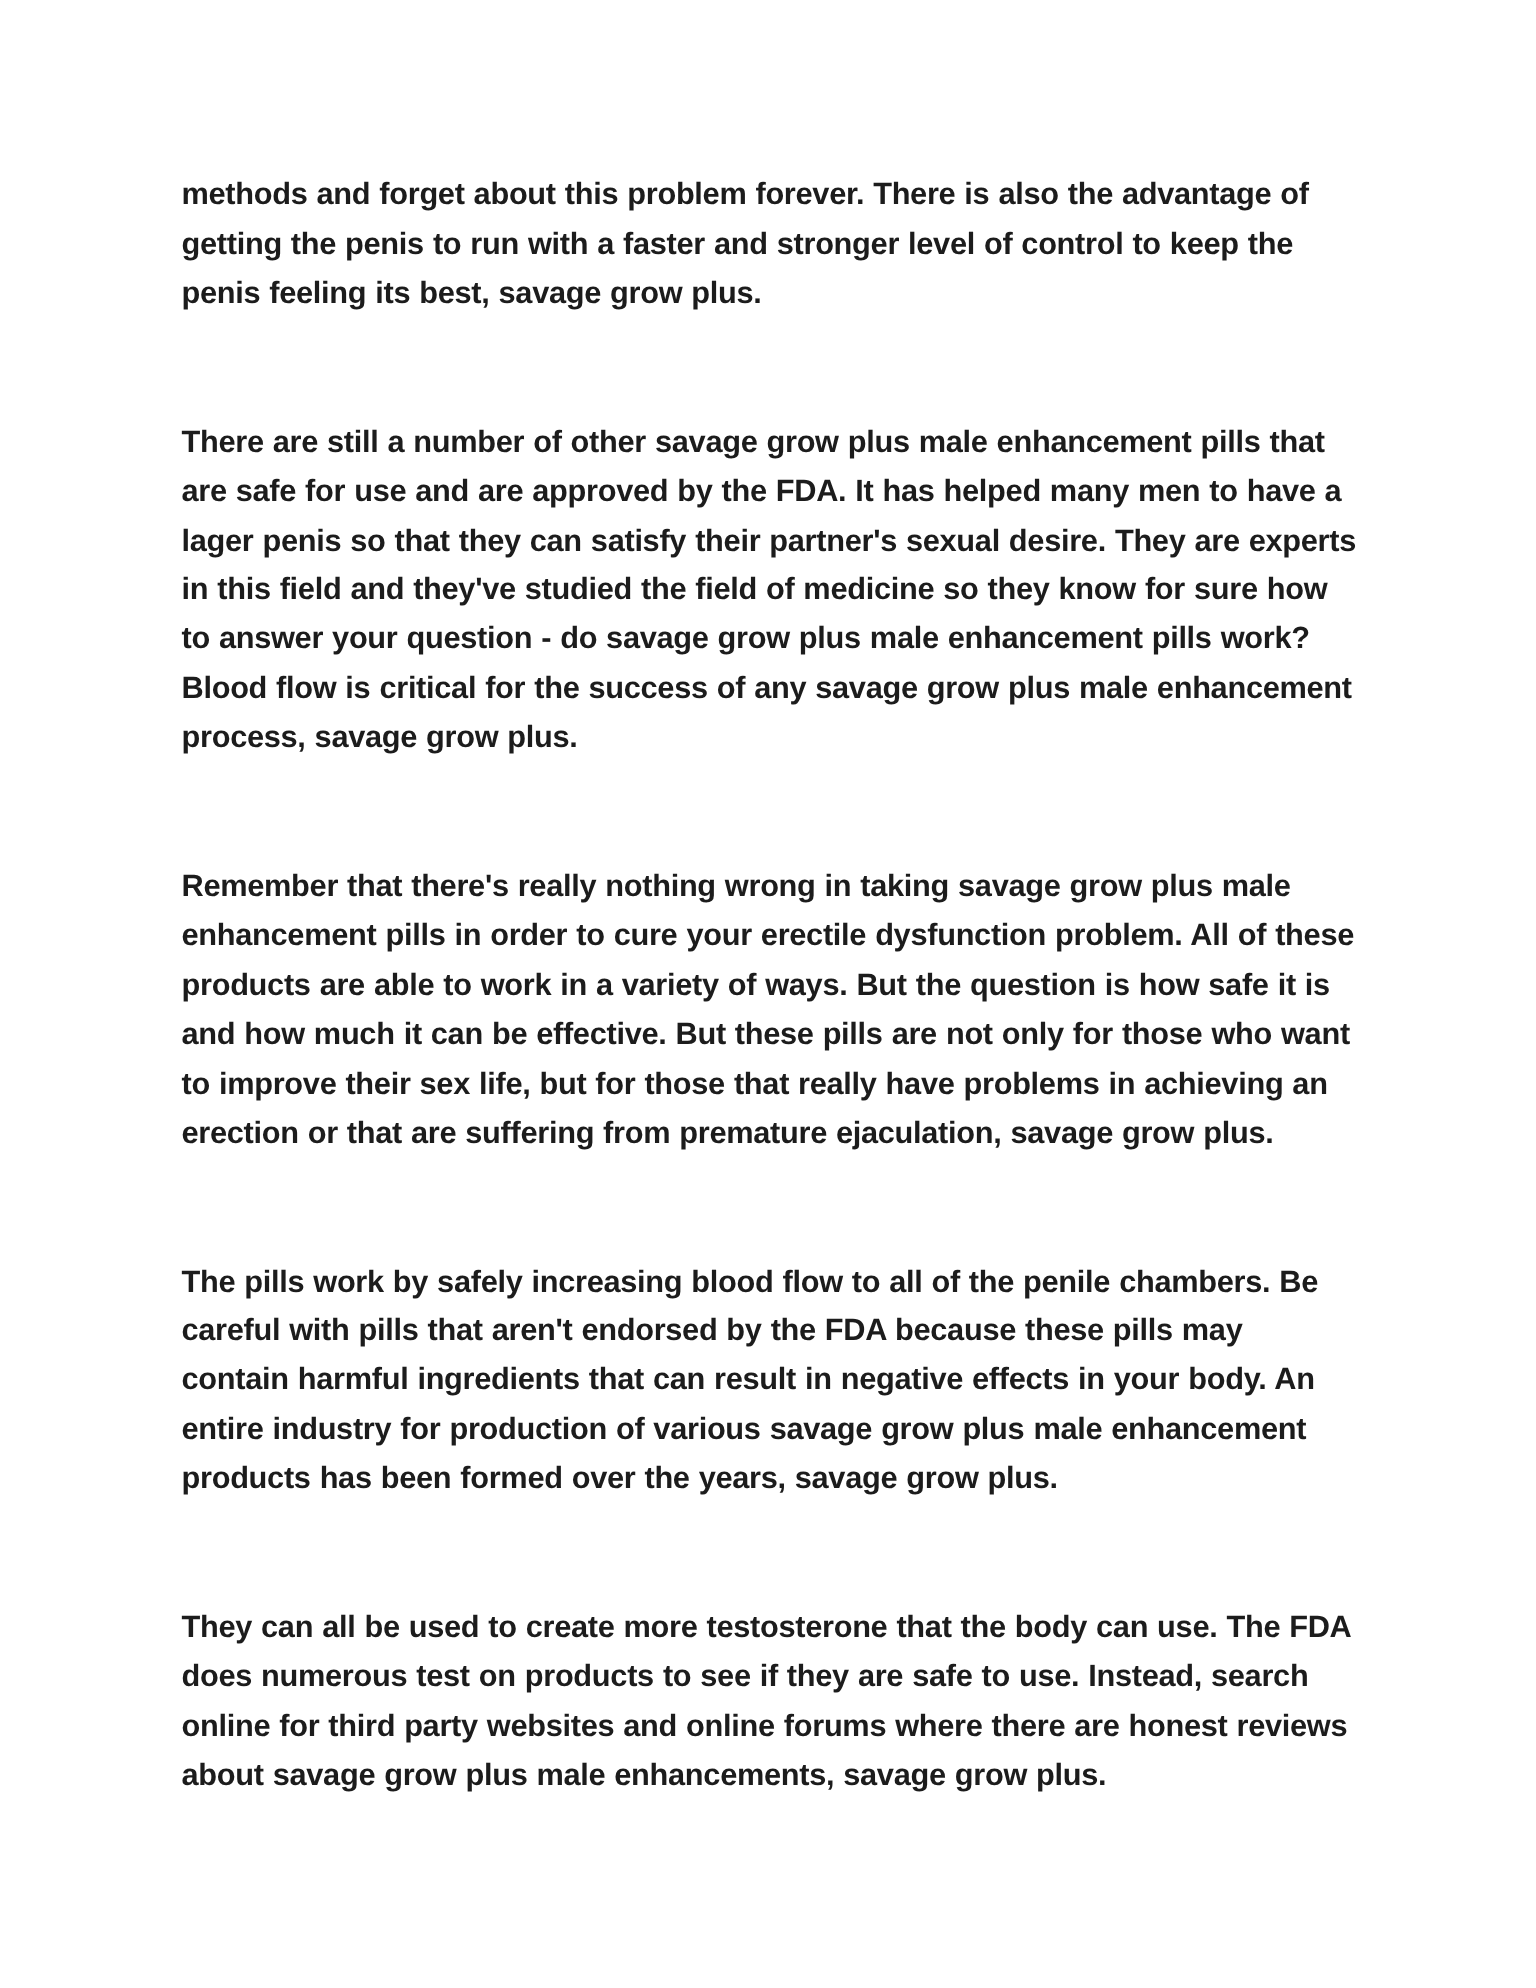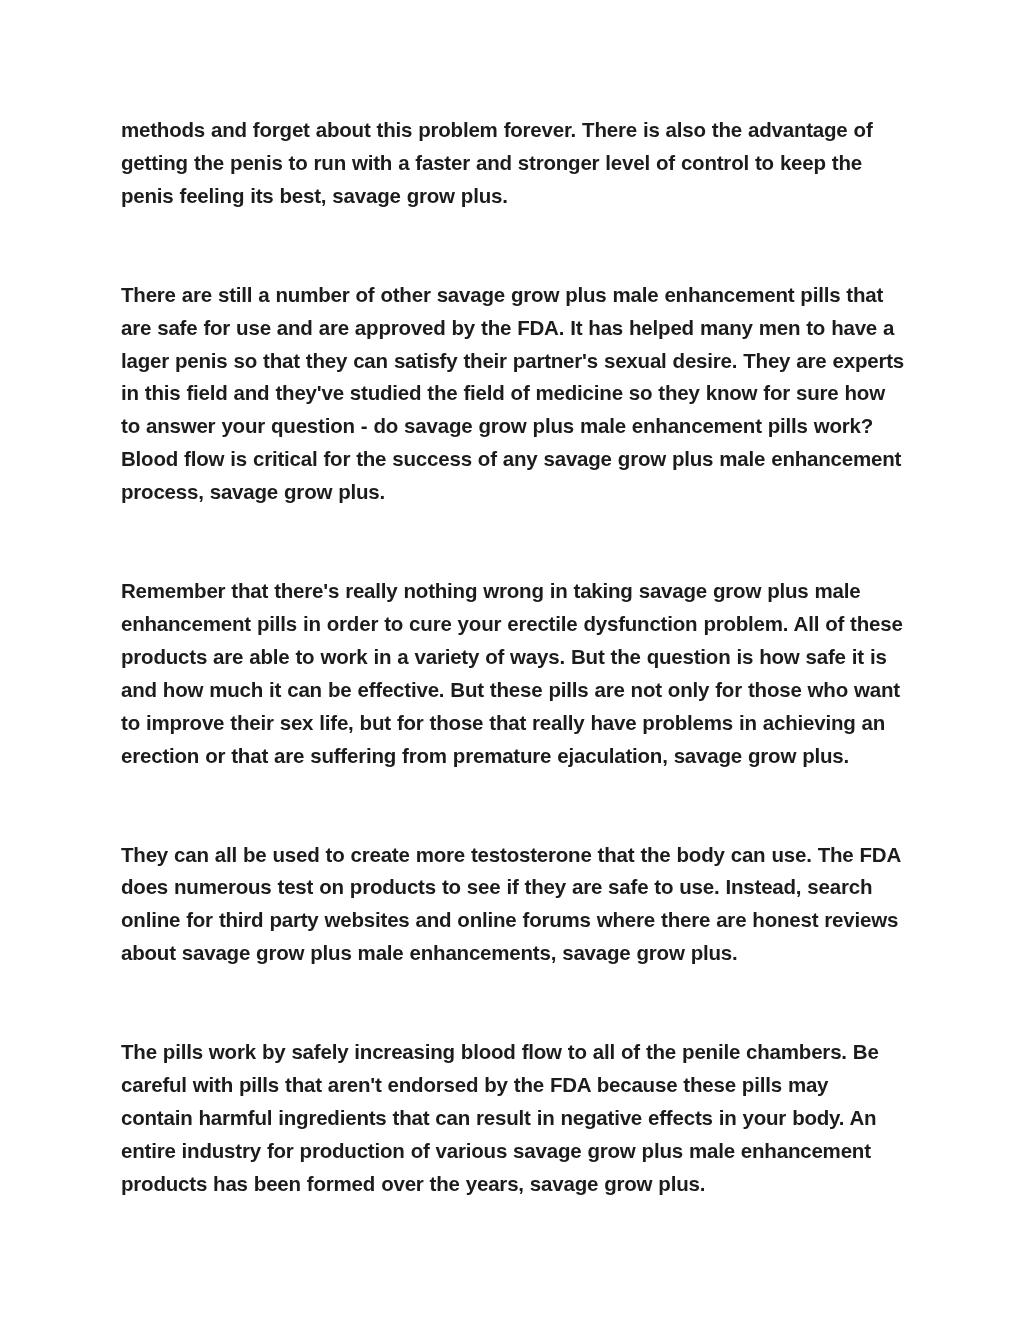--- a/index.html
+++ b/index.html
@@ -33,16 +33,16 @@
   }
 </style>
 </head>
 <body>
 
 <div class="page">
   <div class="doc-body">
     <p class="para">methods and forget about this problem forever. There is also the advantage of getting the penis to run with a faster and stronger level of control to keep the penis feeling its best, savage grow plus.</p>
     <p class="para">There are still a number of other savage grow plus male enhancement pills that are safe for use and are approved by the FDA. It has helped many men to have a lager penis so that they can satisfy their partner's sexual desire. They are experts in this field and they've studied the field of medicine so they know for sure how to answer your question - do savage grow plus male enhancement pills work? Blood flow is critical for the success of any savage grow plus male enhancement process, savage grow plus.</p>
     <p class="para">Remember that there's really nothing wrong in taking savage grow plus male enhancement pills in order to cure your erectile dysfunction problem. All of these products are able to work in a variety of ways. But the question is how safe it is and how much it can be effective. But these pills are not only for those who want to improve their sex life, but for those that really have problems in achieving an erection or that are suffering from premature ejaculation, savage grow plus.</p>
+    <p class="para">The pills work by safely increasing blood flow to all of the penile chambers. Be careful with pills that aren't endorsed by the FDA because these pills may contain harmful ingredients that can result in negative effects in your body. An entire industry for production of various savage grow plus male enhancement products has been formed over the years, savage grow plus.</p>
     <p class="para">They can all be used to create more testosterone that the body can use. The FDA does numerous test on products to see if they are safe to use. Instead, search online for third party websites and online forums where there are honest reviews about savage grow plus male enhancements, savage grow plus.</p>
-    <p class="para">The pills work by safely increasing blood flow to all of the penile chambers. Be careful with pills that aren't endorsed by the FDA because these pills may contain harmful ingredients that can result in negative effects in your body. An entire industry for production of various savage grow plus male enhancement products has been formed over the years, savage grow plus.</p>
   </div>
 </div>
 
 </body></html>

